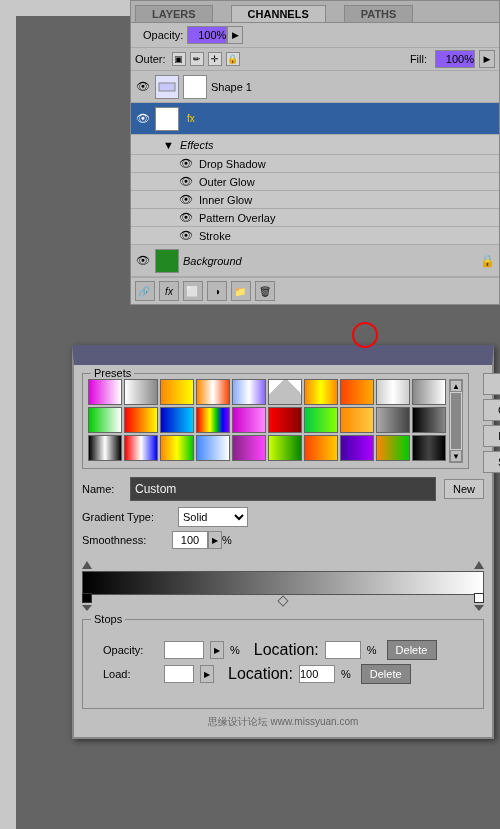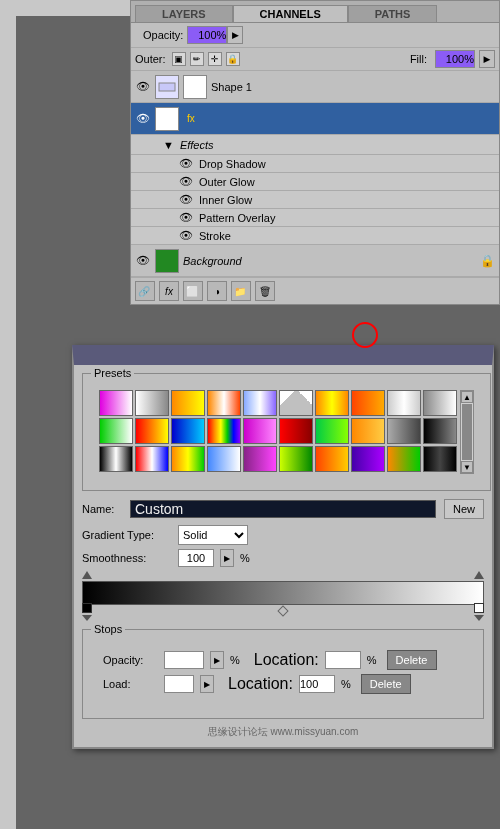--- a/index.html
+++ b/index.html
@@ -41,29 +41,29 @@
 
     .panel-tabs {
       display: flex;
       background: #b0b0b0;
       border-bottom: 1px solid #888;
       padding: 0 4px;
       padding-top: 4px;
     }
 
     .panel-tab {
-      padding: 2px 26px;
+      padding: 2px 16px;
       font-size: 11px;
       font-weight: bold;
       cursor: pointer;
       background: #c0c0c0;
       border: 1px solid #888;
       border-bottom: none;
       color: #000;
-      margin-right: 0;
+      margin-right: 18px;
     }
     .panel-tab.active {
       background: #c0c0c0;
       position: relative;
       z-index: 1;
     }
     .panel-tab.inactive {
       background: #a0a0a0;
       color: #444;
     }
@@ -247,21 +247,21 @@
       font-size: 9px;
       cursor: pointer;
     }
 
     .ge-body {
       padding: 8px;
     }
 
     .ge-presets-section {
       border: 1px solid #888;
-      padding: 16px;
+      padding: 5px;
       margin-bottom: 8px;
       position: relative;
     }
     .ge-presets-label {
       position: absolute;
       top: -7px;
       left: 8px;
       background: #c0c0c0;
       padding: 0 3px;
       font-size: 11px;
@@ -308,23 +308,23 @@
 
     .ge-name-row {
       display: flex;
       align-items: center;
       margin-bottom: 6px;
       gap: 8px;
     }
     .ge-name-label { font-size: 11px; width: 40px; }
     .ge-name-input {
       flex: 1;
-      height: 18px;
-      font-size: 14px;
-      background: #0f172a;
+      height: 24px;
+      font-size: 12px;
+      background: #404040;
       border: 1px solid #555;
       color: #eee;
       padding: 0 4px;
     }
     .ge-new-btn {
       width: 40px;
       height: 20px;
       background: #c8c8c8;
       border: 1px solid #888;
       font-size: 11px;
@@ -342,21 +342,21 @@
       width: 70px;
       height: 20px;
       font-size: 11px;
       border: 1px solid #888;
       background: #fff;
     }
 
     .ge-smooth-row {
       display: flex;
       align-items: center;
-      gap: 6px;
+      margin-bottom: 8px;
     }
     .ge-smooth-label { font-size: 11px; width: 90px; }
     .ge-smooth-input {
       width: 36px;
       height: 18px;
       font-size: 11px;
       border: 1px solid #888;
       text-align: center;
     }
     .ge-smooth-arrow {

